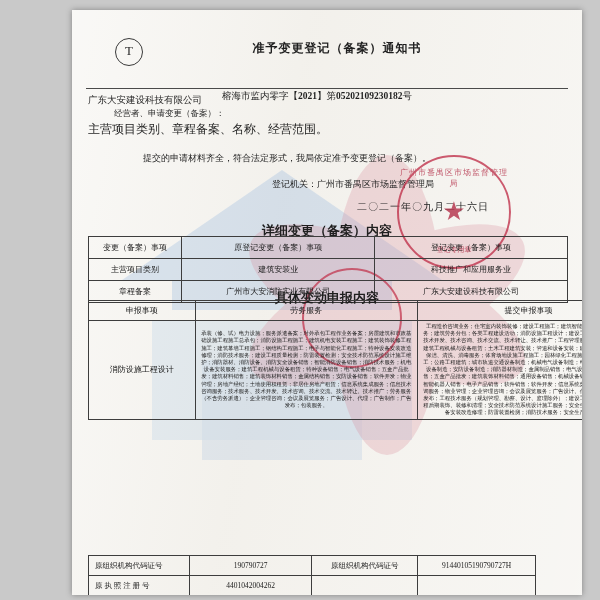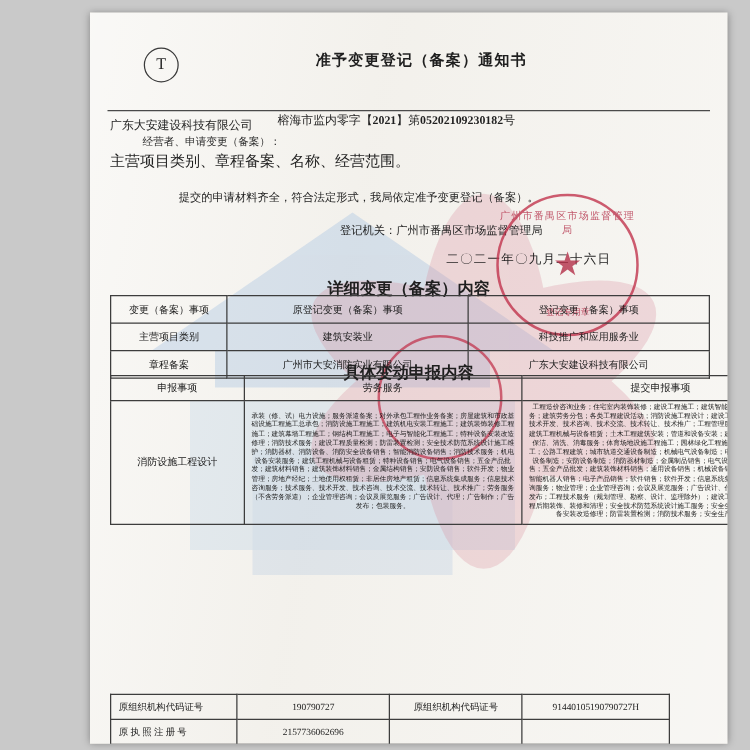--- a/index.html
+++ b/index.html
@@ -328,21 +328,21 @@
     <table class="doc tbl3">
       <tbody>
           <tr>
         <td class="c1">原组织机构代码证号</td>
         <td class="c2">190790727</td>
         <td class="c3">原组织机构代码证号</td>
         <td class="c4">91440105190790727H</td>
       </tr>
       <tr>
         <td class="c1">原 执 照 注 册 号</td>
-        <td class="c2">2157736062696</td>
+        <td class="c2">4401042004262</td>
         <td class="c3"></td>
         <td class="c4"></td>
       </tr>
     </tbody>
       </table>
 
   </div>
 </div>
 
 </body></html>

